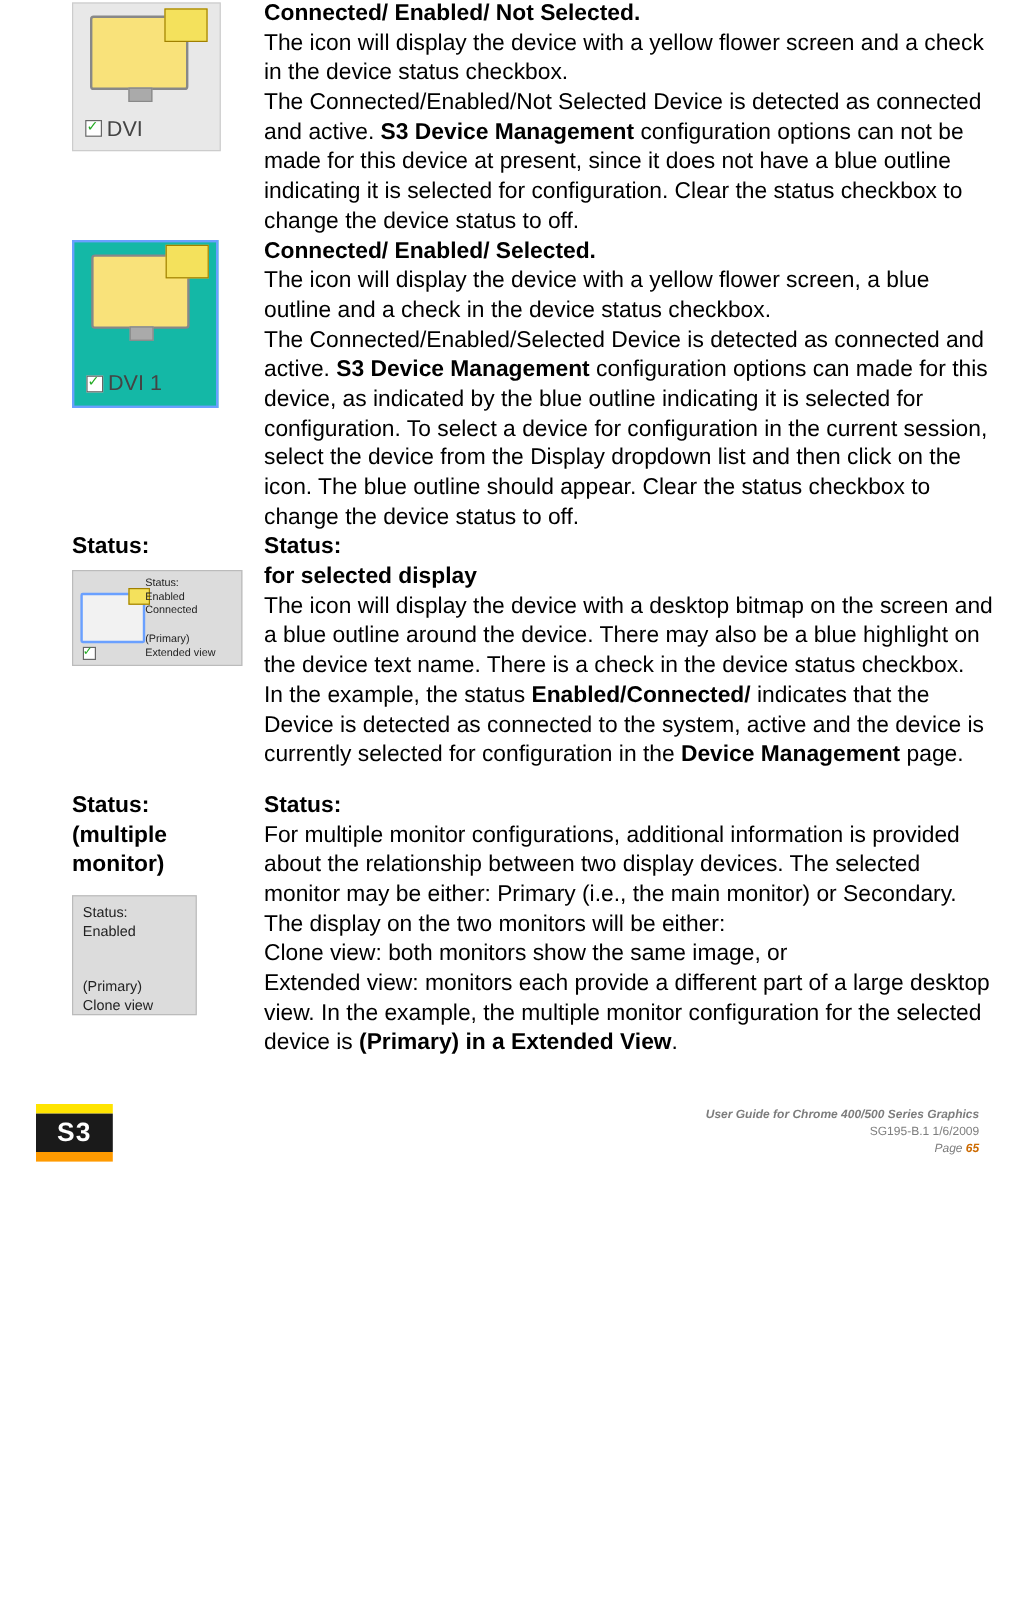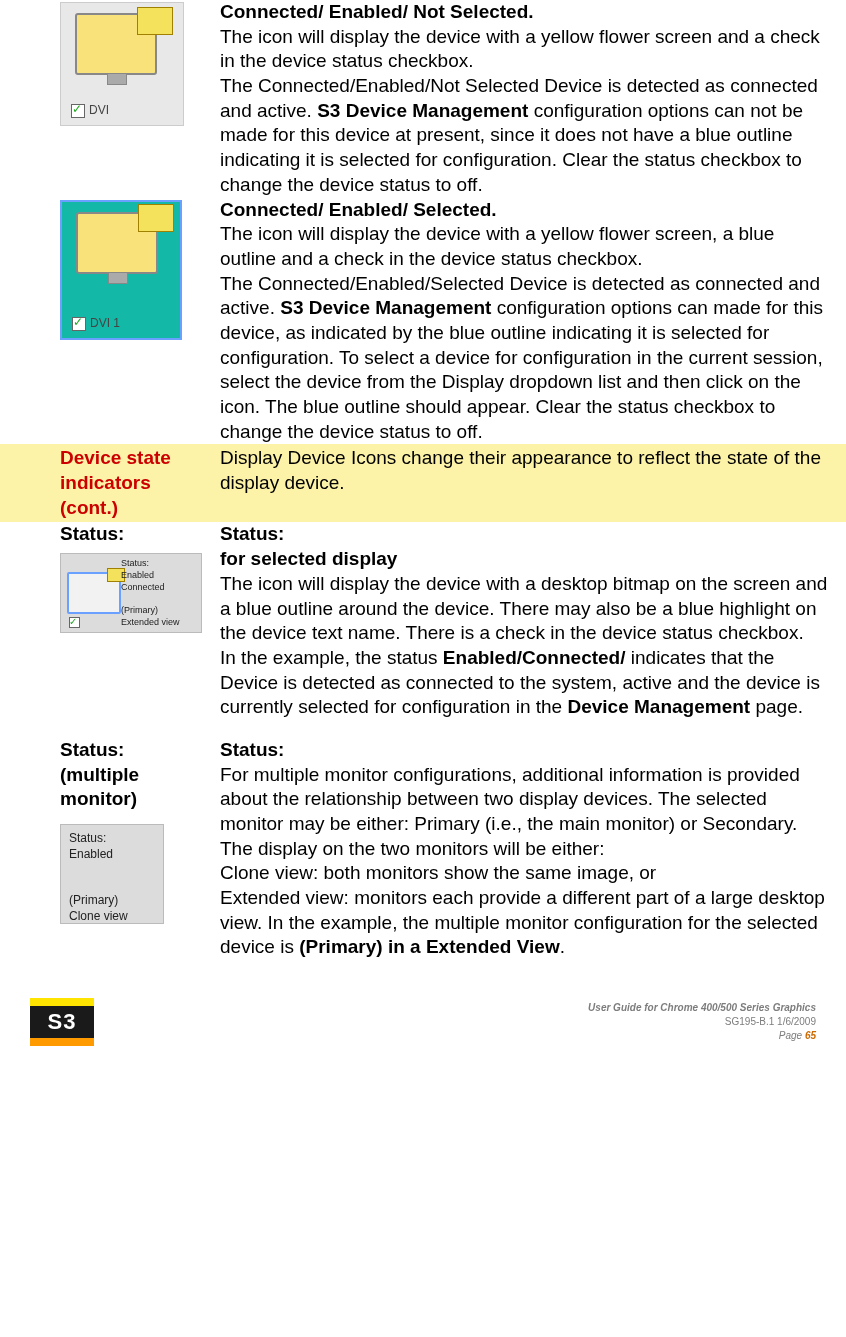--- a/index.html
+++ b/index.html
@@ -73,21 +73,21 @@
     width:18px; height:10px;
     background:#aaa;
     border:1px solid #888;
   }
   .overlap{
     position:absolute; right:-6px; top:-8px; width:34px; height:26px;
     background:#f4e15c; border:1px solid #a08000;
   }
   .cb-row{
     position:absolute; bottom:6px; left:10px; display:flex; align-items:center; gap:4px;
-    font-size:12px; color:#444;
+    font-size:18px; color:#444;
   }
   .cb{
     width:12px; height:12px; border:1px solid #666; background:#fff; position:relative;
   }
   .cb.checked::after{
     content:"✓"; position:absolute; left:0; top:-3px; font-size:12px; color:#2a2;
   }
   .status-icon{
     width:140px; height:78px; background:#dcdcdc; border:1px solid #bbb; margin-top:6px; position:relative; font-size:9px; color:#222;
   }
@@ -176,30 +176,20 @@
     </div>
     <div class="col-right">
       <p class="bold">Connected/ Enabled/ Selected.</p>
       <p>The icon will display the device with a yellow flower screen, a blue outline and a check in the device status checkbox.</p>
       <p>
         <span>The Connected/Enabled/Selected Device is detected as connected and active. </span><span class="bold">S3 Device Management</span><span> configuration options can made for this device, as indicated by the blue outline indicating it is selected for configuration. To select a device for configuration in the current session, select the device from the Display dropdown list and then click on the icon. The blue outline should appear. Clear the status checkbox to change the device status to off.</span>
       </p>
     </div>
   </div>
 
-  <div class="section-header">
-    <div class="col-left">
-      <span>Device state</span><br>
-      <span>indicators</span><br>
-      <span>(cont.)</span>
-    </div>
-    <div class="col-right">
-      <span>Display Device Icons change their appearance to reflect the state of the display device.</span>
-    </div>
-  </div>
 
   <div class="row">
     <div class="col-left">
       <p class="bold">Status:</p>
       <div class="status-icon">
         <div class="mini-mon"></div>
         <div class="mini-cb checked"></div>
         <div class="text-lines" style="white-space:pre;">Status:
 Enabled
 Connected

